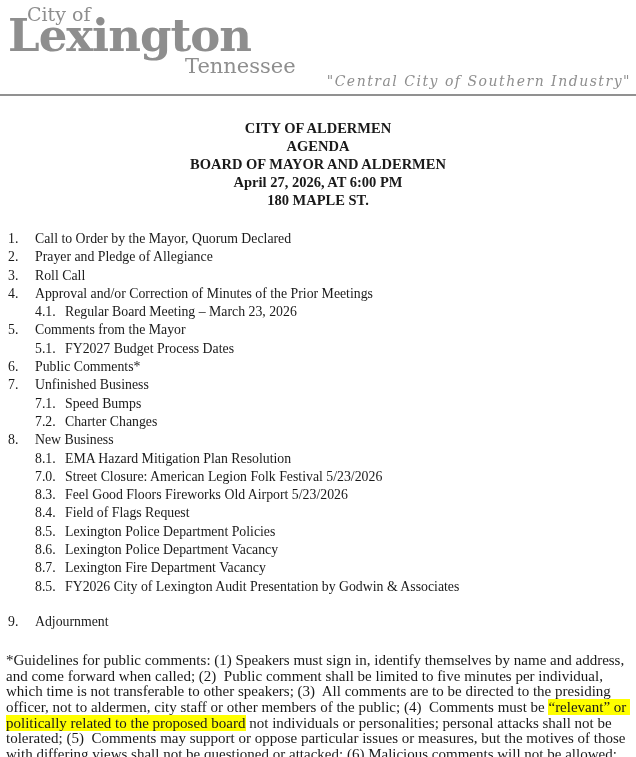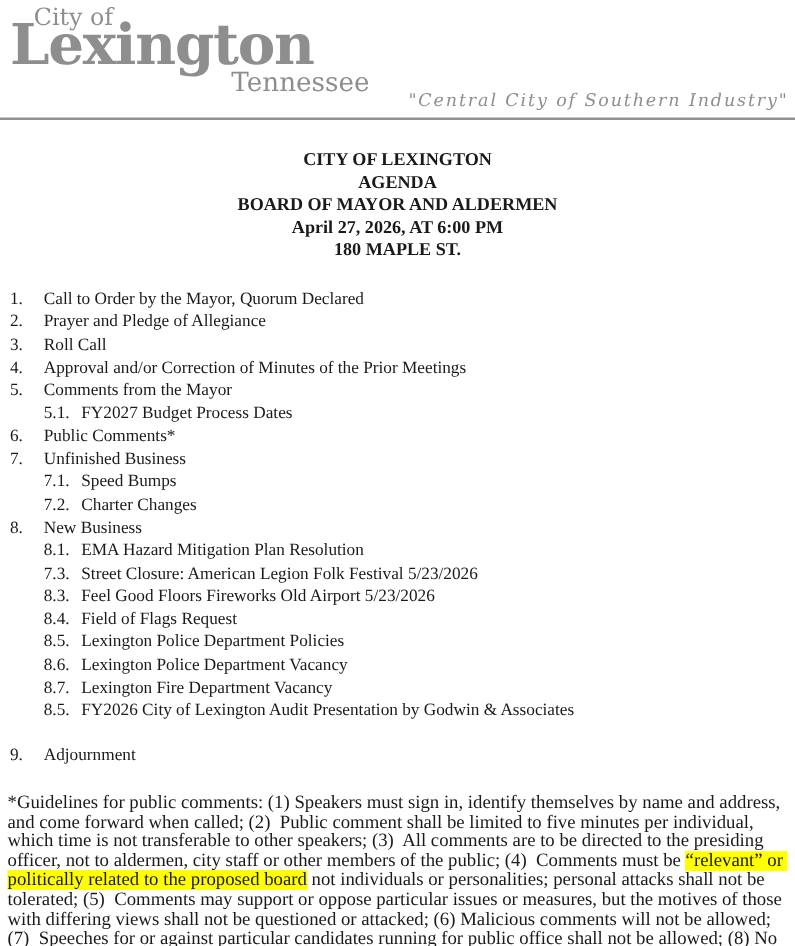--- a/index.html
+++ b/index.html
@@ -105,21 +105,21 @@
 <body>
 
 <div class="letterhead">
   <div class="city-of">City of</div>
   <div class="lexington">Lexington</div>
   <div class="tennessee">Tennessee</div>
   <div class="tagline">"Central City of Southern Industry"</div>
 </div>
 
 <div class="title-block">
-  <div>CITY OF LEXINGTON</div>
+  <div>CITY OF ALDERMEN</div>
   <div>AGENDA</div>
   <div>BOARD OF MAYOR AND ALDERMEN</div>
   <div>April 27, 2026, AT 6:00 PM</div>
   <div>180 MAPLE ST.</div>
 </div>
 
 <div class="agenda">
 
     <div class="agenda-row">
       <span class="num">1.</span>
@@ -134,20 +134,24 @@
     <div class="agenda-row">
       <span class="num">3.</span>
       <span class="txt">Roll Call</span>
     </div>
 
     <div class="agenda-row">
       <span class="num">4.</span>
       <span class="txt">Approval and/or Correction of Minutes of the Prior Meetings</span>
     </div>
 
+    <div class="agenda-row level-2">
+      <span class="num">4.1.</span>
+      <span class="txt">Regular Board Meeting – March 23, 2026</span>
+    </div>
 
     <div class="agenda-row">
       <span class="num">5.</span>
       <span class="txt">Comments from the Mayor</span>
     </div>
 
     <div class="agenda-row level-2">
       <span class="num">5.1.</span>
       <span class="txt">FY2027 Budget Process Dates</span>
     </div>
@@ -176,21 +180,21 @@
       <span class="num">8.</span>
       <span class="txt">New Business</span>
     </div>
 
     <div class="agenda-row level-2">
       <span class="num">8.1.</span>
       <span class="txt">EMA Hazard Mitigation Plan Resolution</span>
     </div>
 
     <div class="agenda-row level-2">
-      <span class="num">7.3.</span>
+      <span class="num">7.0.</span>
       <span class="txt">Street Closure: American Legion Folk Festival 5/23/2026</span>
     </div>
 
     <div class="agenda-row level-2">
       <span class="num">8.3.</span>
       <span class="txt">Feel Good Floors Fireworks Old Airport 5/23/2026</span>
     </div>
 
     <div class="agenda-row level-2">
       <span class="num">8.4.</span>

